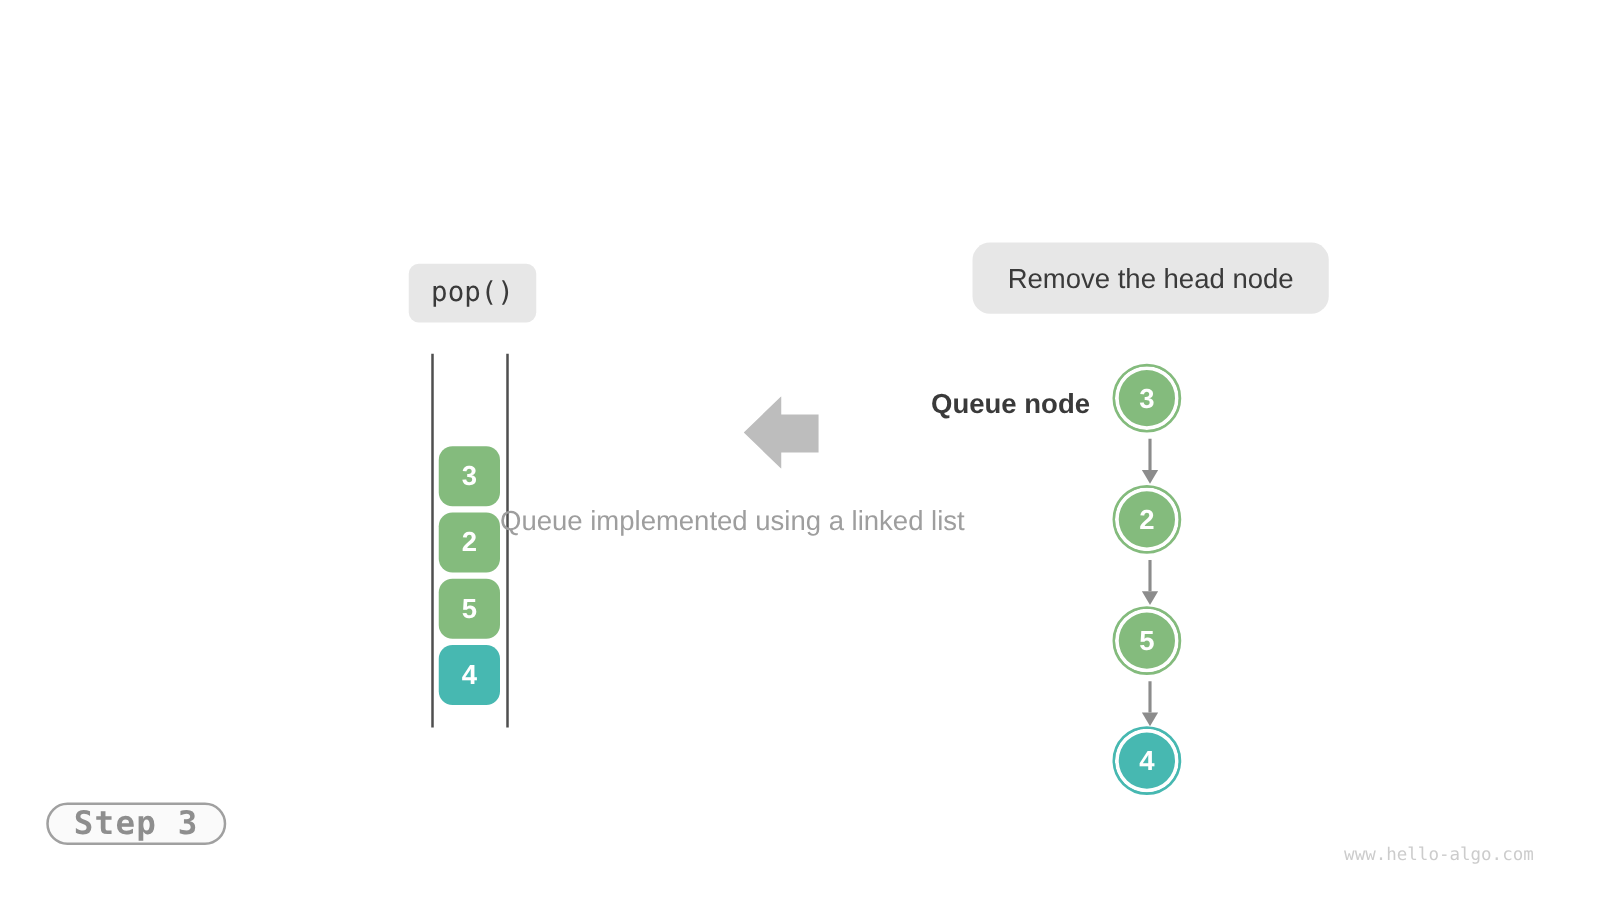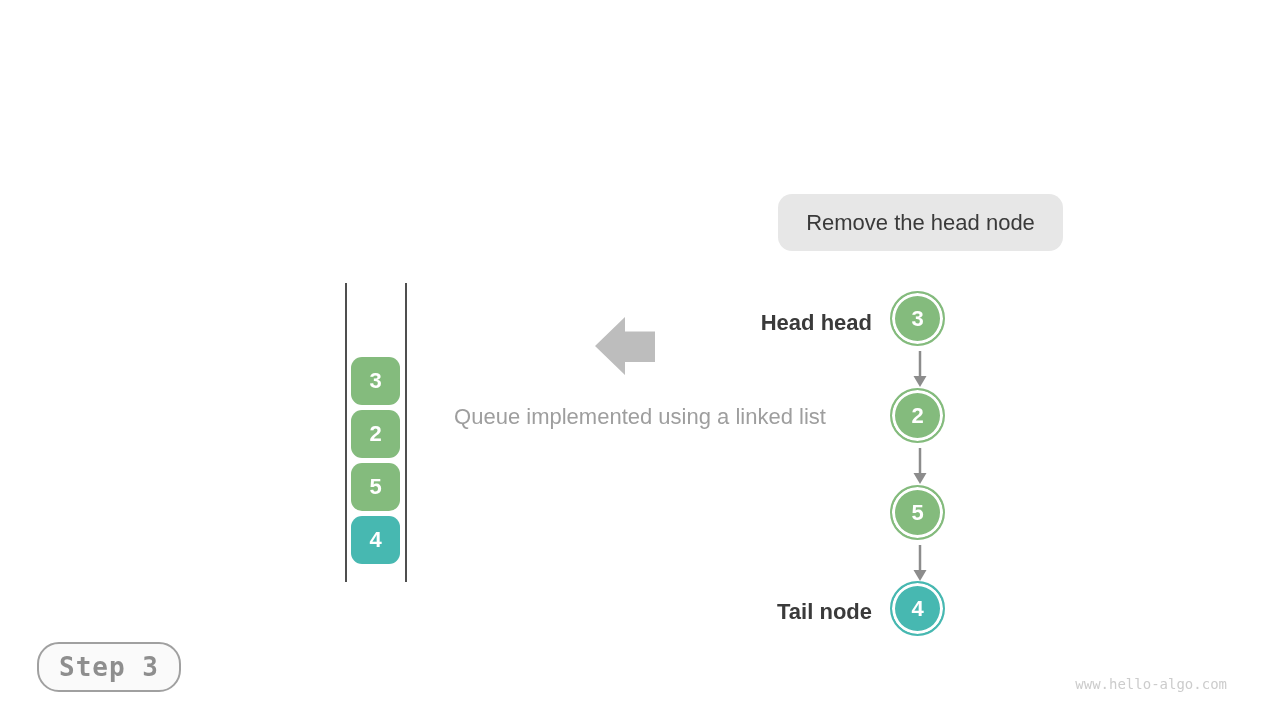--- a/index.html
+++ b/index.html
@@ -38,21 +38,21 @@
   .si-1 { top: 410px; }
   .si-2 { top: 463px; }
   .si-3 { top: 516px; }
 
   
   .block-arrow { position: absolute; left: 595px; top: 317px; }
 
   
   .caption {
     position: absolute; left: 400px; top: 404px; width: 480px;
-    text-align: center; font-size: 22px; color: #9e9e9e;
+    font-size: 22px; color: #9e9e9e;
   }
 
   
   .side-label {
     position: absolute; width: 200px; text-align: right;
     font-size: 22px; font-weight: bold; color: #3a3a3a;
   }
   .head-label { left: 672px; top: 310px; }
   .tail-label { left: 672px; top: 599px; }
 
@@ -65,55 +65,55 @@
   .node.teal  { background: #47b8b1; border: 2.5px solid #47b8b1; box-shadow: inset 0 0 0 3px #ffffff; }
   .nd-0 { top: 291px; }
   .nd-1 { top: 388px; }
   .nd-2 { top: 485px; }
   .nd-3 { top: 581px; }
 
   .connectors { position: absolute; left: 906px; top: 285px; }
 
   
   .step-badge {
-    position: absolute; left: 37px; top: 642px; width: 144px; height: 50px;
+    position: absolute; left: 37px; top: 642px; width: 144px; height: 34px;
     background: #fafafa; border: 2px solid #a0a0a0; border-radius: 22px;
     display: flex; align-items: center; justify-content: center;
     font-family: "DejaVu Sans Mono", monospace; font-size: 26px; font-weight: bold;
     color: #8e8e8e; letter-spacing: 1px;
   }
   .watermark {
     position: absolute; right: 53px; top: 676px;
     font-family: "DejaVu Sans Mono", monospace; font-size: 14px; color: #cccccc; text-align: center;
   }
 </style>
 </head>
 <body>
 
 <div class="stage">
 
+  <div class="op-badge">pop()</div>
 
   <div class="action-badge">Remove the head node</div>
 
   <div class="qwall qwall-left"></div>
   <div class="qwall qwall-right"></div>
 
   <div class="stack-item green si-0">3</div>
   <div class="stack-item green si-1">2</div>
   <div class="stack-item green si-2">5</div>
   <div class="stack-item teal si-3">4</div>
 
   <svg class="block-arrow" width="60" height="58" viewBox="0 0 60 58">
     <polygon points="0,29 30,0 30,14.5 60,14.5 60,45 30,45 30,58" fill="#bdbdbd"></polygon>
   </svg>
 
   <div class="caption">Queue implemented using a linked list</div>
 
-  <div class="side-label head-label">Head head</div>
-  <div class="side-label tail-label">Tail node</div>
+  <div class="side-label head-label">Queue node</div>
 
   <div class="node green nd-0">
     <span>3</span>
   </div>
   <div class="node green nd-1">
     <span>2</span>
   </div>
   <div class="node green nd-2">
     <span>5</span>
   </div>

